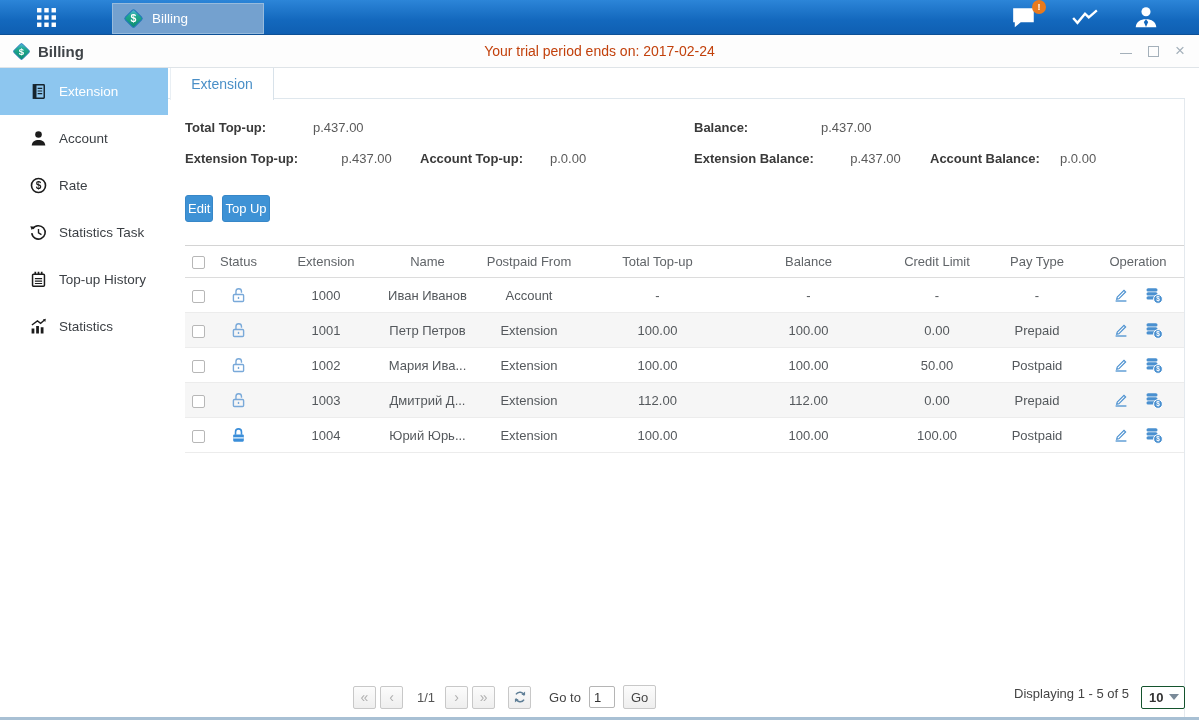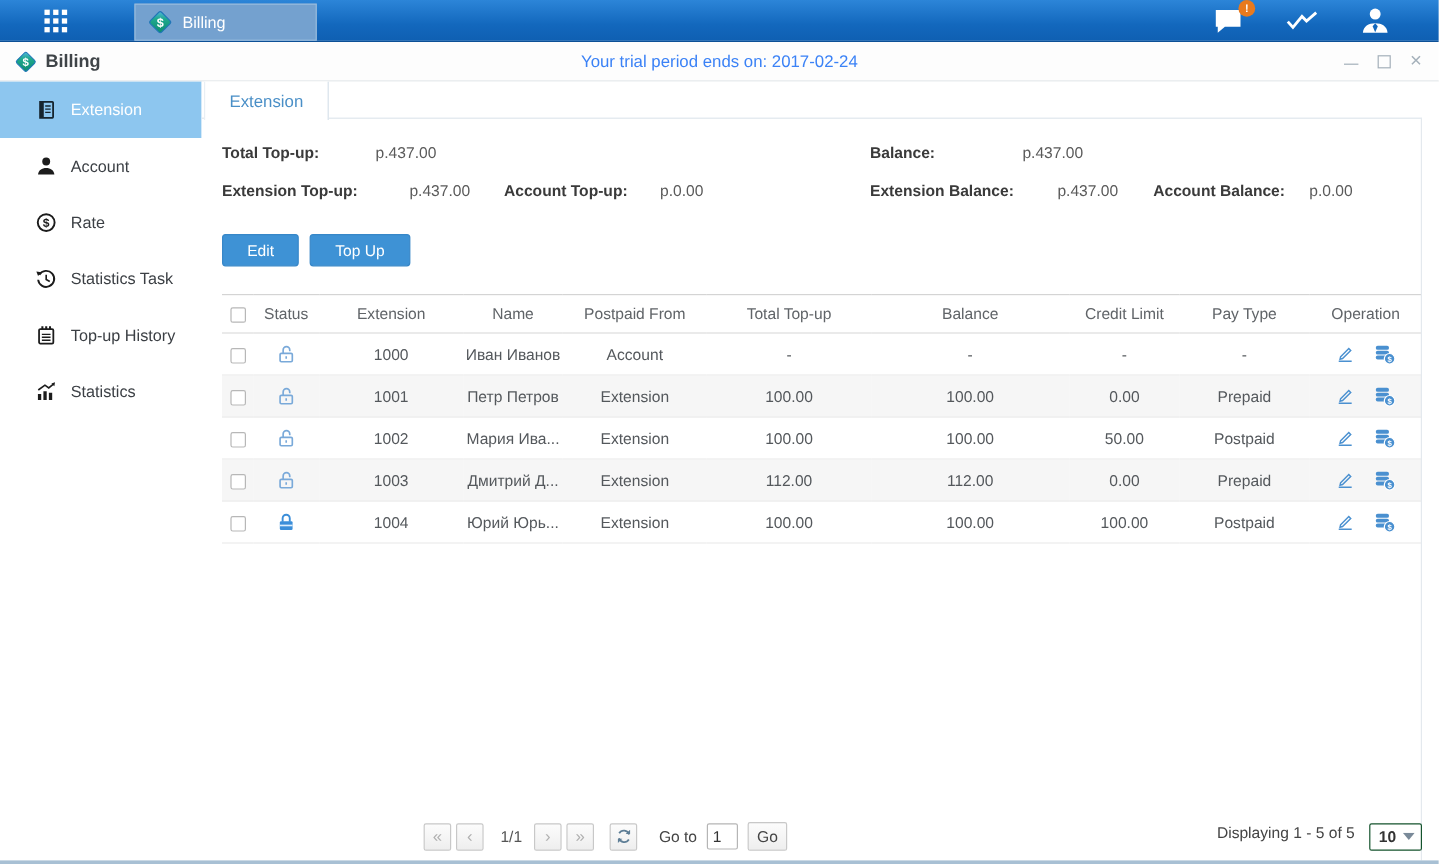--- a/index.html
+++ b/index.html
@@ -22,21 +22,21 @@
   .tb-icon { position:relative; display:inline-flex; cursor:pointer; }
   .badge { position:absolute; top:-6px; right:-9px; width:14px; height:14px; border-radius:50%;
     background:#e87a1e; color:#fff; font-size:9px; font-weight:bold; text-align:center; line-height:14px; }
 
   
   .titlebar { position:absolute; top:35px; left:0; right:0; height:33px; background:#fdfdfd;
     border-bottom:1px solid #dfe4e8; }
   .app-title { position:absolute; left:12px; top:0; height:32px; display:flex; align-items:center; gap:7px; }
   .app-title span { font-size:15px; font-weight:bold; color:#3f4448; }
   .trial { position:absolute; left:0; right:0; top:0; height:32px; text-align:center;
-    line-height:32px; font-size:14px; color:#3b82f6; }
+    line-height:32px; font-size:14px; color:#c2410c; }
   .win-controls { position:absolute; right:12px; top:0; height:32px; display:flex; align-items:center; gap:13px; }
   .wc { width:14px; height:14px; display:inline-flex; align-items:center; justify-content:center; cursor:pointer; }
   .wc-min { width:12px; height:1px; background:#a4b0ba; align-self:flex-end; margin-bottom:4px; }
   .wc-max { width:11px; height:11px; border:1px solid #a4b0ba; }
   .wc-close { color:#a4b0ba; font-size:17px; line-height:14px; }
 
   
   .sidebar { position:absolute; top:68px; left:0; width:168px; bottom:3px; background:#fff; }
   .side-item { height:47px; display:flex; align-items:center; padding-left:30px; gap:12px;
     font-size:13.5px; color:#3b3f44; cursor:pointer; }
@@ -51,28 +51,28 @@
   .tabstrip { position:relative; height:31px; }
   .tabstrip::after { content:''; position:absolute; left:0; right:14px; bottom:0; border-bottom:1px solid #dfe7ed; }
   .tab { position:absolute; left:2px; top:0; height:32px; width:104px; background:#fff; z-index:2;
     border-left:1px solid #e9eff4; border-right:1px solid #d8e2ea;
     display:flex; align-items:center; justify-content:center;
     color:#4a8fc7; font-size:14px; cursor:pointer; }
 
   .summary { padding:13px 0 0 17px; font-size:13px; }
   .sum-row { display:flex; height:31px; align-items:center; }
   .sum-left { width:509px; display:flex; }
-  .sum-right { display:flex;margin-left:31px; }
+  .sum-right { display:flex; }
   .lbl { font-weight:bold; color:#3a3a3a; }
   .val { color:#5a5a5a;text-align:center; }
   .w128 { width:128px; } .w107 { width:107px; } .w130 { width:130px; }
   .w127 { width:127px; } .w109 { width:109px; }
 
   .actions { padding:21px 0 0 17px; display:flex; gap:9px; }
-  .btn-blue { height:27px; padding:0 20px; background:#3e92d5; border:1px solid #3787c8; border-radius:3px;
+  .btn-blue { height:27px; padding:0 2px; background:#3e92d5; border:1px solid #3787c8; border-radius:3px;
     color:#fff; font-size:13px; font-family:inherit; cursor:pointer; }
 
   table.grid { margin:23px 14px 0 17px; width:1000px; border-collapse:collapse; table-layout:fixed;
     font-size:13px; border-top:1px solid #d4d4d4; }
   table.grid th { height:32px; font-weight:normal; color:#606468; text-align:center;
     border-bottom:1px solid #dcdcdc; }
   table.grid td { height:35px; text-align:center; color:#54585c; border-bottom:1px solid #ececec; }
   table.grid tbody tr:nth-child(even) { background:#f6f6f6; }
   .cb { display:inline-block; width:13px; height:13px; border:1px solid #b7b7b7; border-radius:2px;
     background:#fff; cursor:pointer; vertical-align:middle; }

